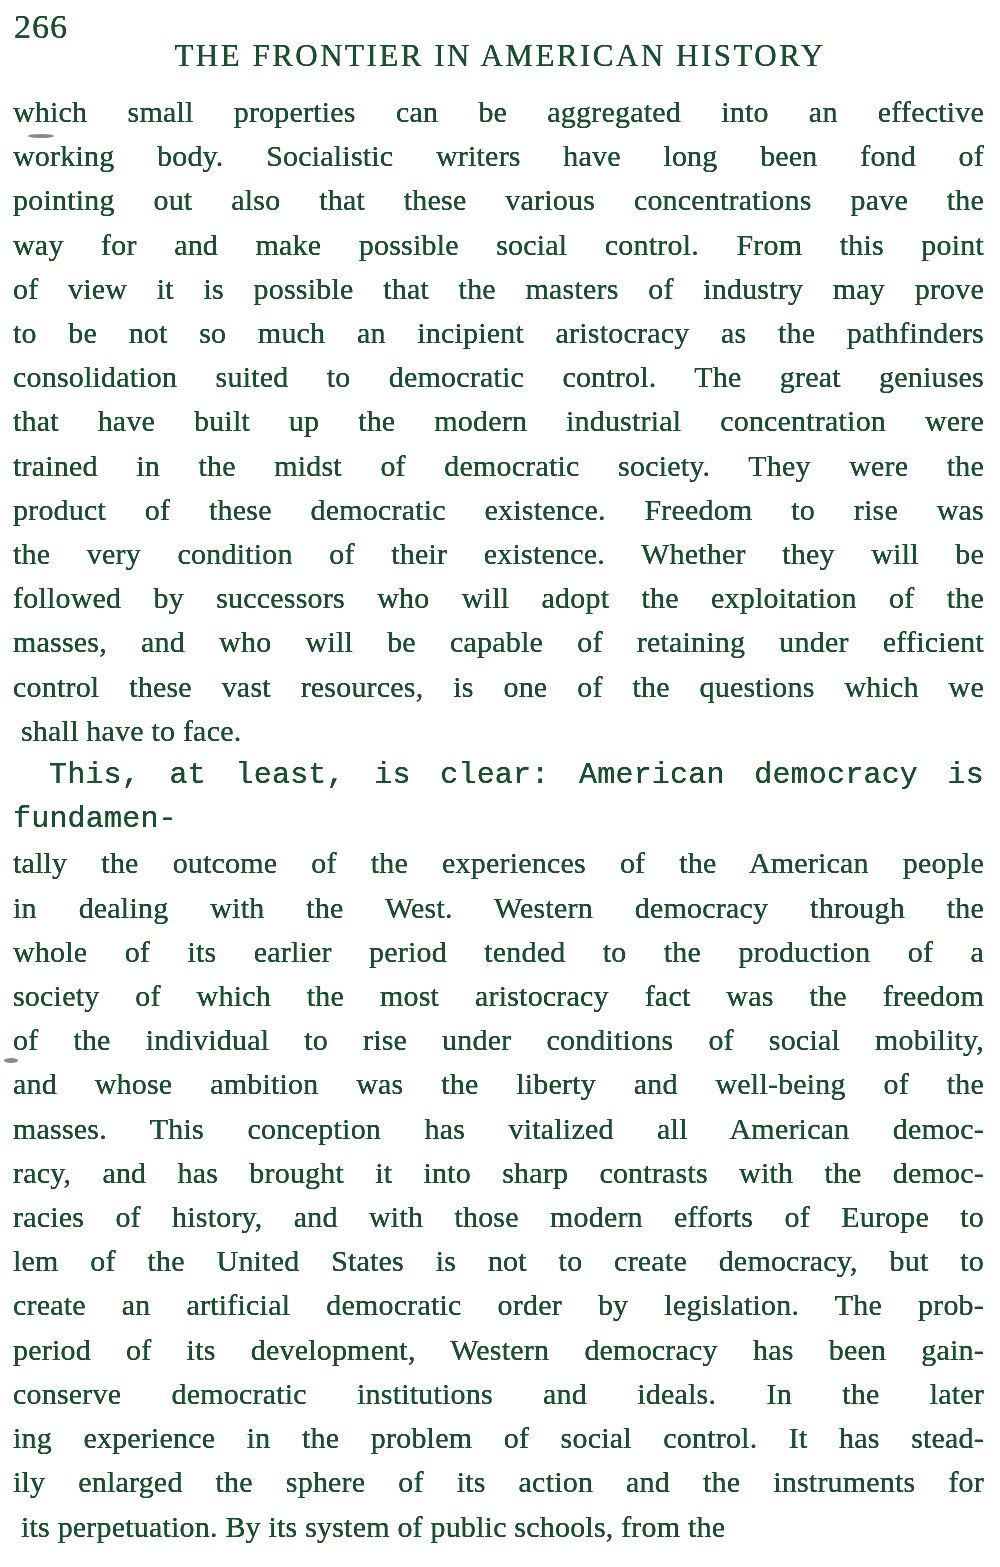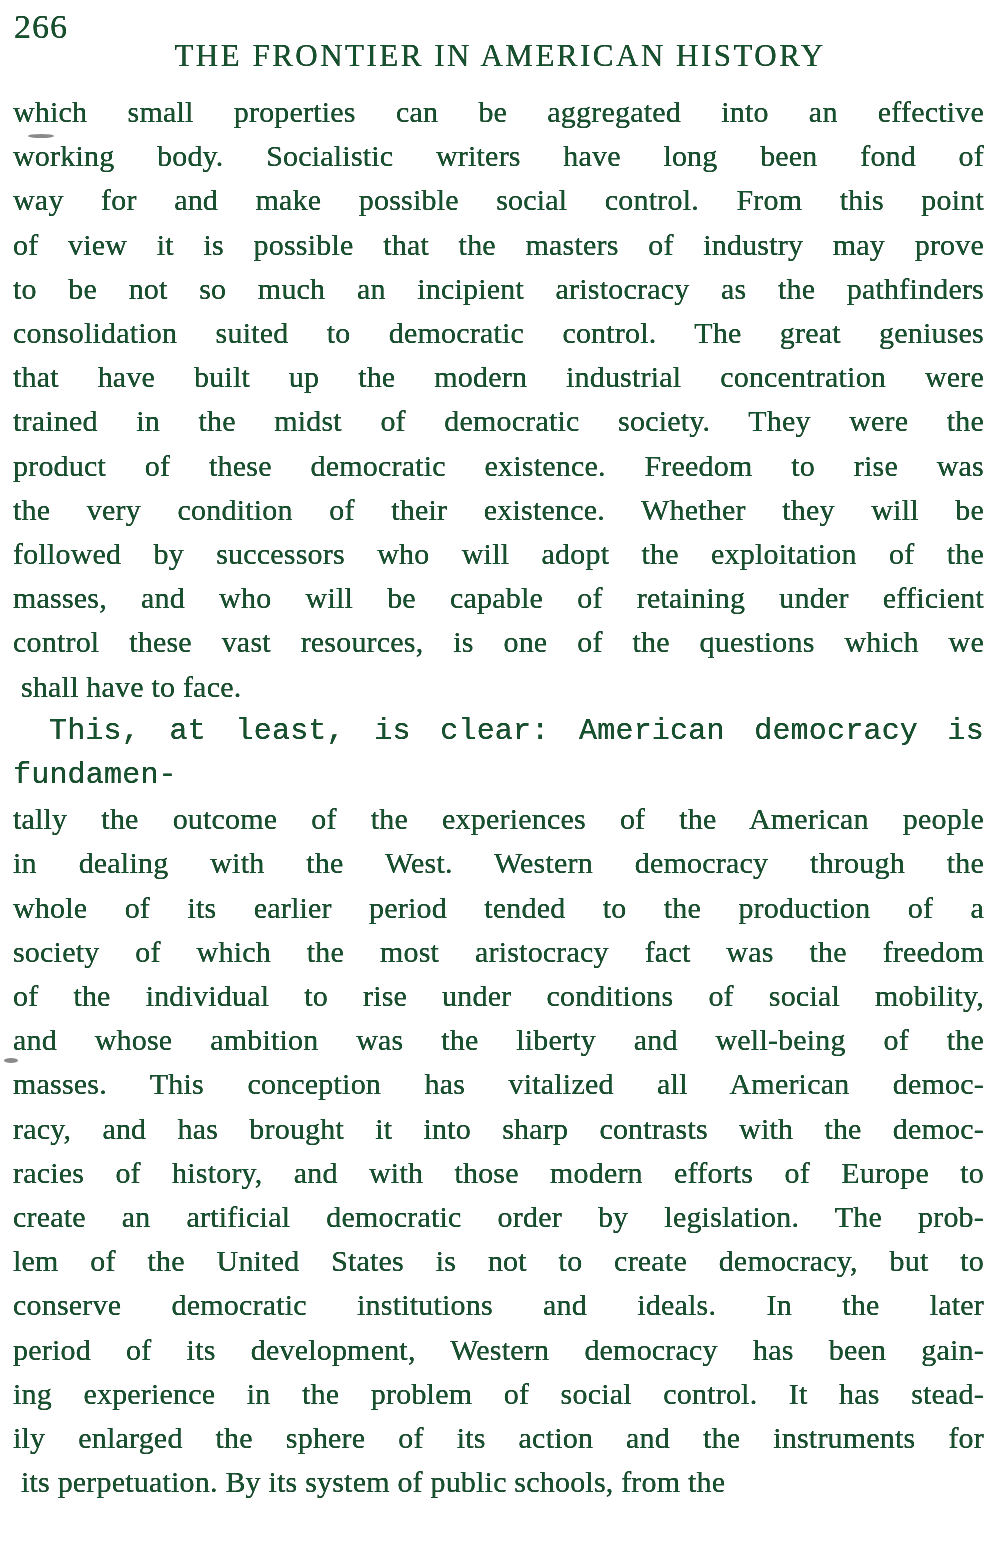--- a/index.html
+++ b/index.html
@@ -92,20 +92,21 @@
 
   <header class="page-header">
     <span class="page-number">266</span>
     <h1 class="running-title">THE FRONTIER IN AMERICAN HISTORY</h1>
   </header>
 
   <main class="page-body">
     <div class="paragraph">
         <div class="line">which small properties can be aggregated into an effective</div>
         <div class="line">working body.  Socialistic writers have long been fond of</div>
+        <div class="line">pointing out also that these various concentrations pave the</div>
         <div class="line">way for and make possible social control.  From this point</div>
         <div class="line">of view it is possible that the masters of industry may prove</div>
         <div class="line">to be not so much an incipient aristocracy as the pathfinders</div>
         <div class="line">consolidation suited to democratic control.  The great geniuses</div>
         <div class="line">that have built up the modern industrial concentration were</div>
         <div class="line">trained in the midst of democratic society.  They were the</div>
         <div class="line">product of these democratic existence.  Freedom to rise was</div>
         <div class="line">the very condition of their existence.  Whether they will be</div>
         <div class="line">followed by successors who will adopt the exploitation of the</div>
         <div class="line">masses, and who will be capable of retaining under efficient</div>
@@ -116,24 +117,24 @@
         <div class="line line-indent">This, at least, is clear: American democracy is fundamen-</div>
         <div class="line">tally the outcome of the experiences of the American people</div>
         <div class="line">in dealing with the West.  Western democracy through the</div>
         <div class="line">whole of its earlier period tended to the production of a</div>
         <div class="line">society of which the most aristocracy fact was the freedom</div>
         <div class="line">of the individual to rise under conditions of social mobility,</div>
         <div class="line">and whose ambition was the liberty and well-being of the</div>
         <div class="line">masses.  This conception has vitalized all American democ-</div>
         <div class="line">racy, and has brought it into sharp contrasts with the democ-</div>
         <div class="line">racies of history, and with those modern efforts of Europe to</div>
+        <div class="line">lem of the United States is not to create democracy, but to</div>
         <div class="line">create an artificial democratic order by legislation.  The prob-</div>
-        <div class="line">lem of the United States is not to create democracy, but to</div>
+        <div class="line">period of its development, Western democracy has been gain-</div>
         <div class="line">conserve democratic institutions and ideals.  In the later</div>
-        <div class="line">period of its development, Western democracy has been gain-</div>
         <div class="line">ing experience in the problem of social control.  It has stead-</div>
         <div class="line">ily enlarged the sphere of its action and the instruments for</div>
         <div class="line line-last">its perpetuation.  By its system of public schools, from the</div>
       </div>
   </main>
 
   <span class="scan-artifact artifact-1"></span>
   <span class="scan-artifact artifact-2"></span>
 
 </div>

